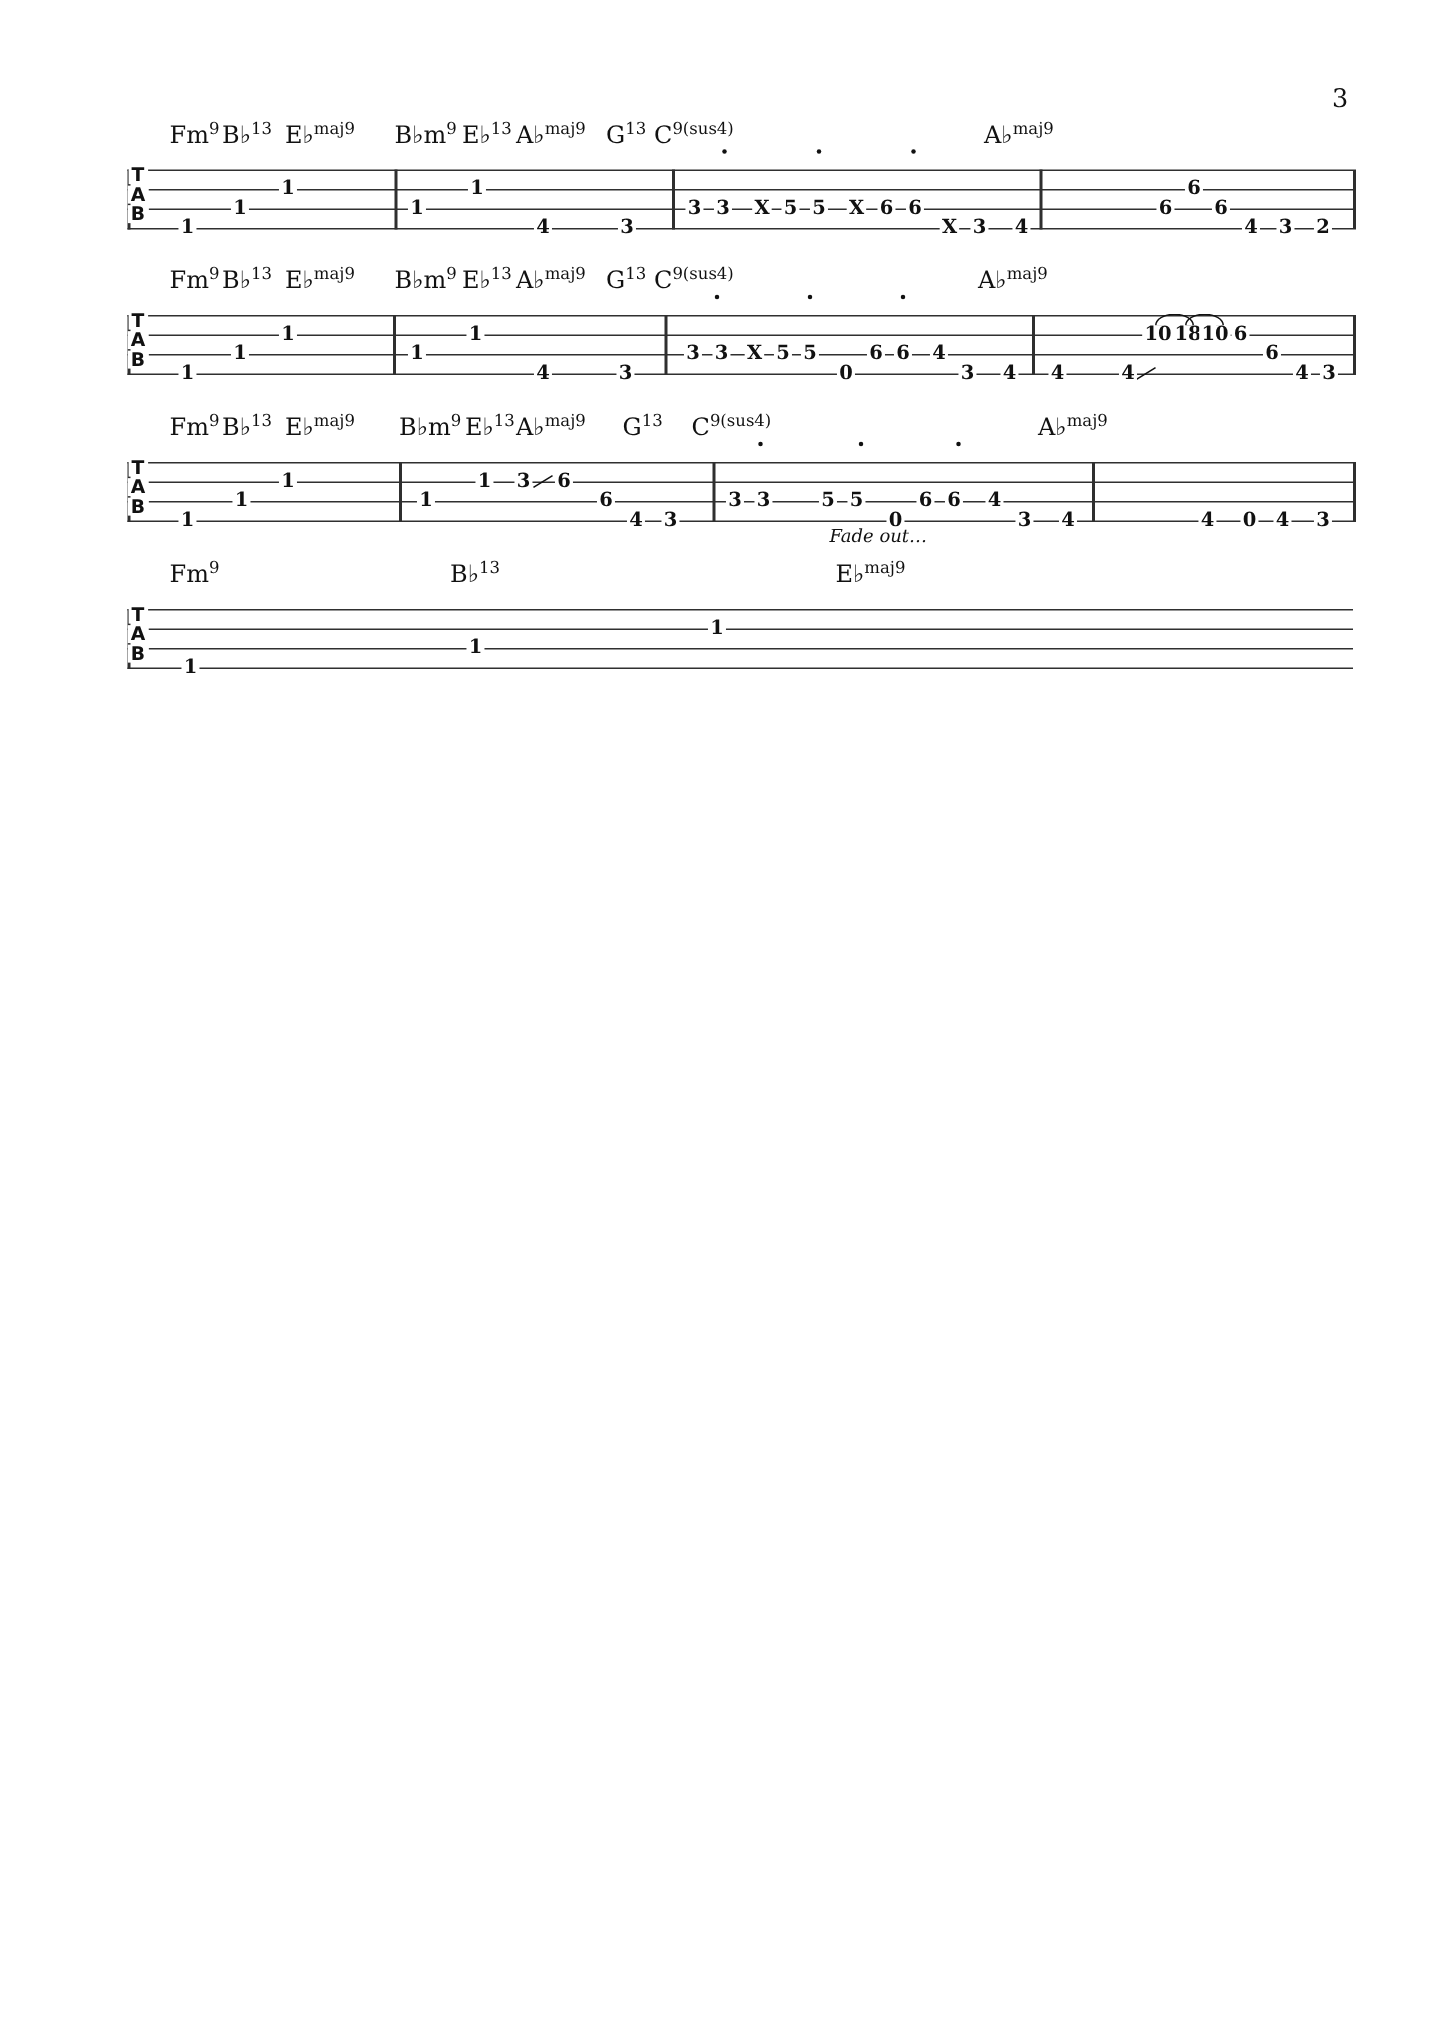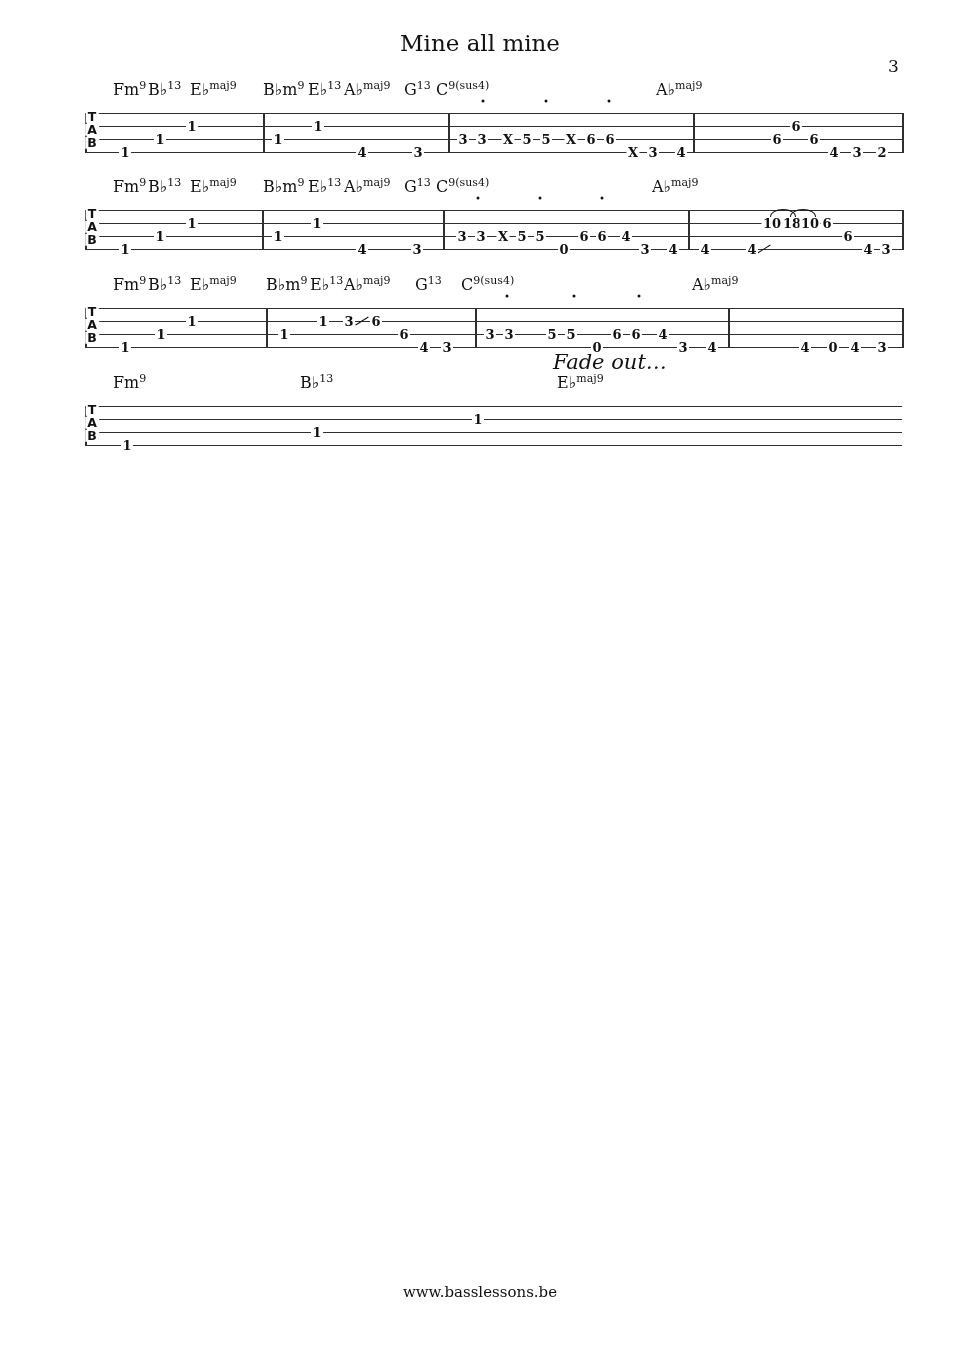--- a/index.html
+++ b/index.html
@@ -16,27 +16,26 @@
   .chord{position:absolute;font-size:16px;line-height:1.1;white-space:nowrap;}
   .chord sup{font-size:11px;}
   .fret{position:absolute;transform:translate(-50%,-50%);font-weight:bold;font-size:13px;
         line-height:1;background:#fff;padding:0 1.5px;white-space:nowrap;}
   .dot{position:absolute;width:3px;height:3px;background:#111;border-radius:50%;
        transform:translate(-50%,-50%);}
   .slide{position:absolute;width:15px;height:0;border-top:1.6px solid #111;
          transform:translate(-50%,-50%) rotate(-32deg);}
   .arc{position:absolute;height:7px;border:1.4px solid #111;border-bottom:none;
        border-radius:50% 50% 0 0 / 100% 100% 0 0;}
-  .ann{position:absolute;font-style:italic;font-size:21px;white-space:nowrap;}
+  .ann{position:absolute;font-style:italic;font-size:12px;white-space:nowrap;}
 </style>
 </head>
 <body>
 
 <div class="page">
-  <div class="title">Mine all mine</div>
   <div class="page-number">3</div>
   <div id="score">
       <div class="hline" style="left: 85px; top: 113px; width: 817px;"></div>
       <div class="hline" style="left: 85px; top: 126px; width: 817px;"></div>
       <div class="hline" style="left: 85px; top: 139px; width: 817px;"></div>
       <div class="hline" style="left: 85px; top: 152px; width: 817px;"></div>
       <div class="vline" style="left: 85px; top: 113px; height: 40.4px;"></div>
       <div class="vline" style="left: 263px; top: 113px; height: 40.4px;"></div>
       <div class="vline" style="left: 448px; top: 113px; height: 40.4px;"></div>
       <div class="vline" style="left: 693px; top: 113px; height: 40.4px;"></div>
@@ -192,14 +191,13 @@
       <div class="tabletter" style="left: 92px; top: 409.5px;">T</div>
       <div class="tabletter" style="left: 92px; top: 422.5px;">A</div>
       <div class="tabletter" style="left: 92px; top: 435.5px;">B</div>
       <div class="chord" style="left: 113px; top: 373px;"><span>Fm</span><sup>9</sup></div>
       <div class="chord" style="left: 300px; top: 373px;"><span>B♭</span><sup>13</sup></div>
       <div class="chord" style="left: 557px; top: 373px;"><span>E♭</span><sup>maj9</sup></div>
       <div class="fret" style="left: 127px; top: 445px;">1</div>
       <div class="fret" style="left: 317px; top: 432px;">1</div>
       <div class="fret" style="left: 478px; top: 419px;">1</div>
     </div>
-  <div class="footer">www.basslessons.be</div>
 </div>
 
 </body></html>

